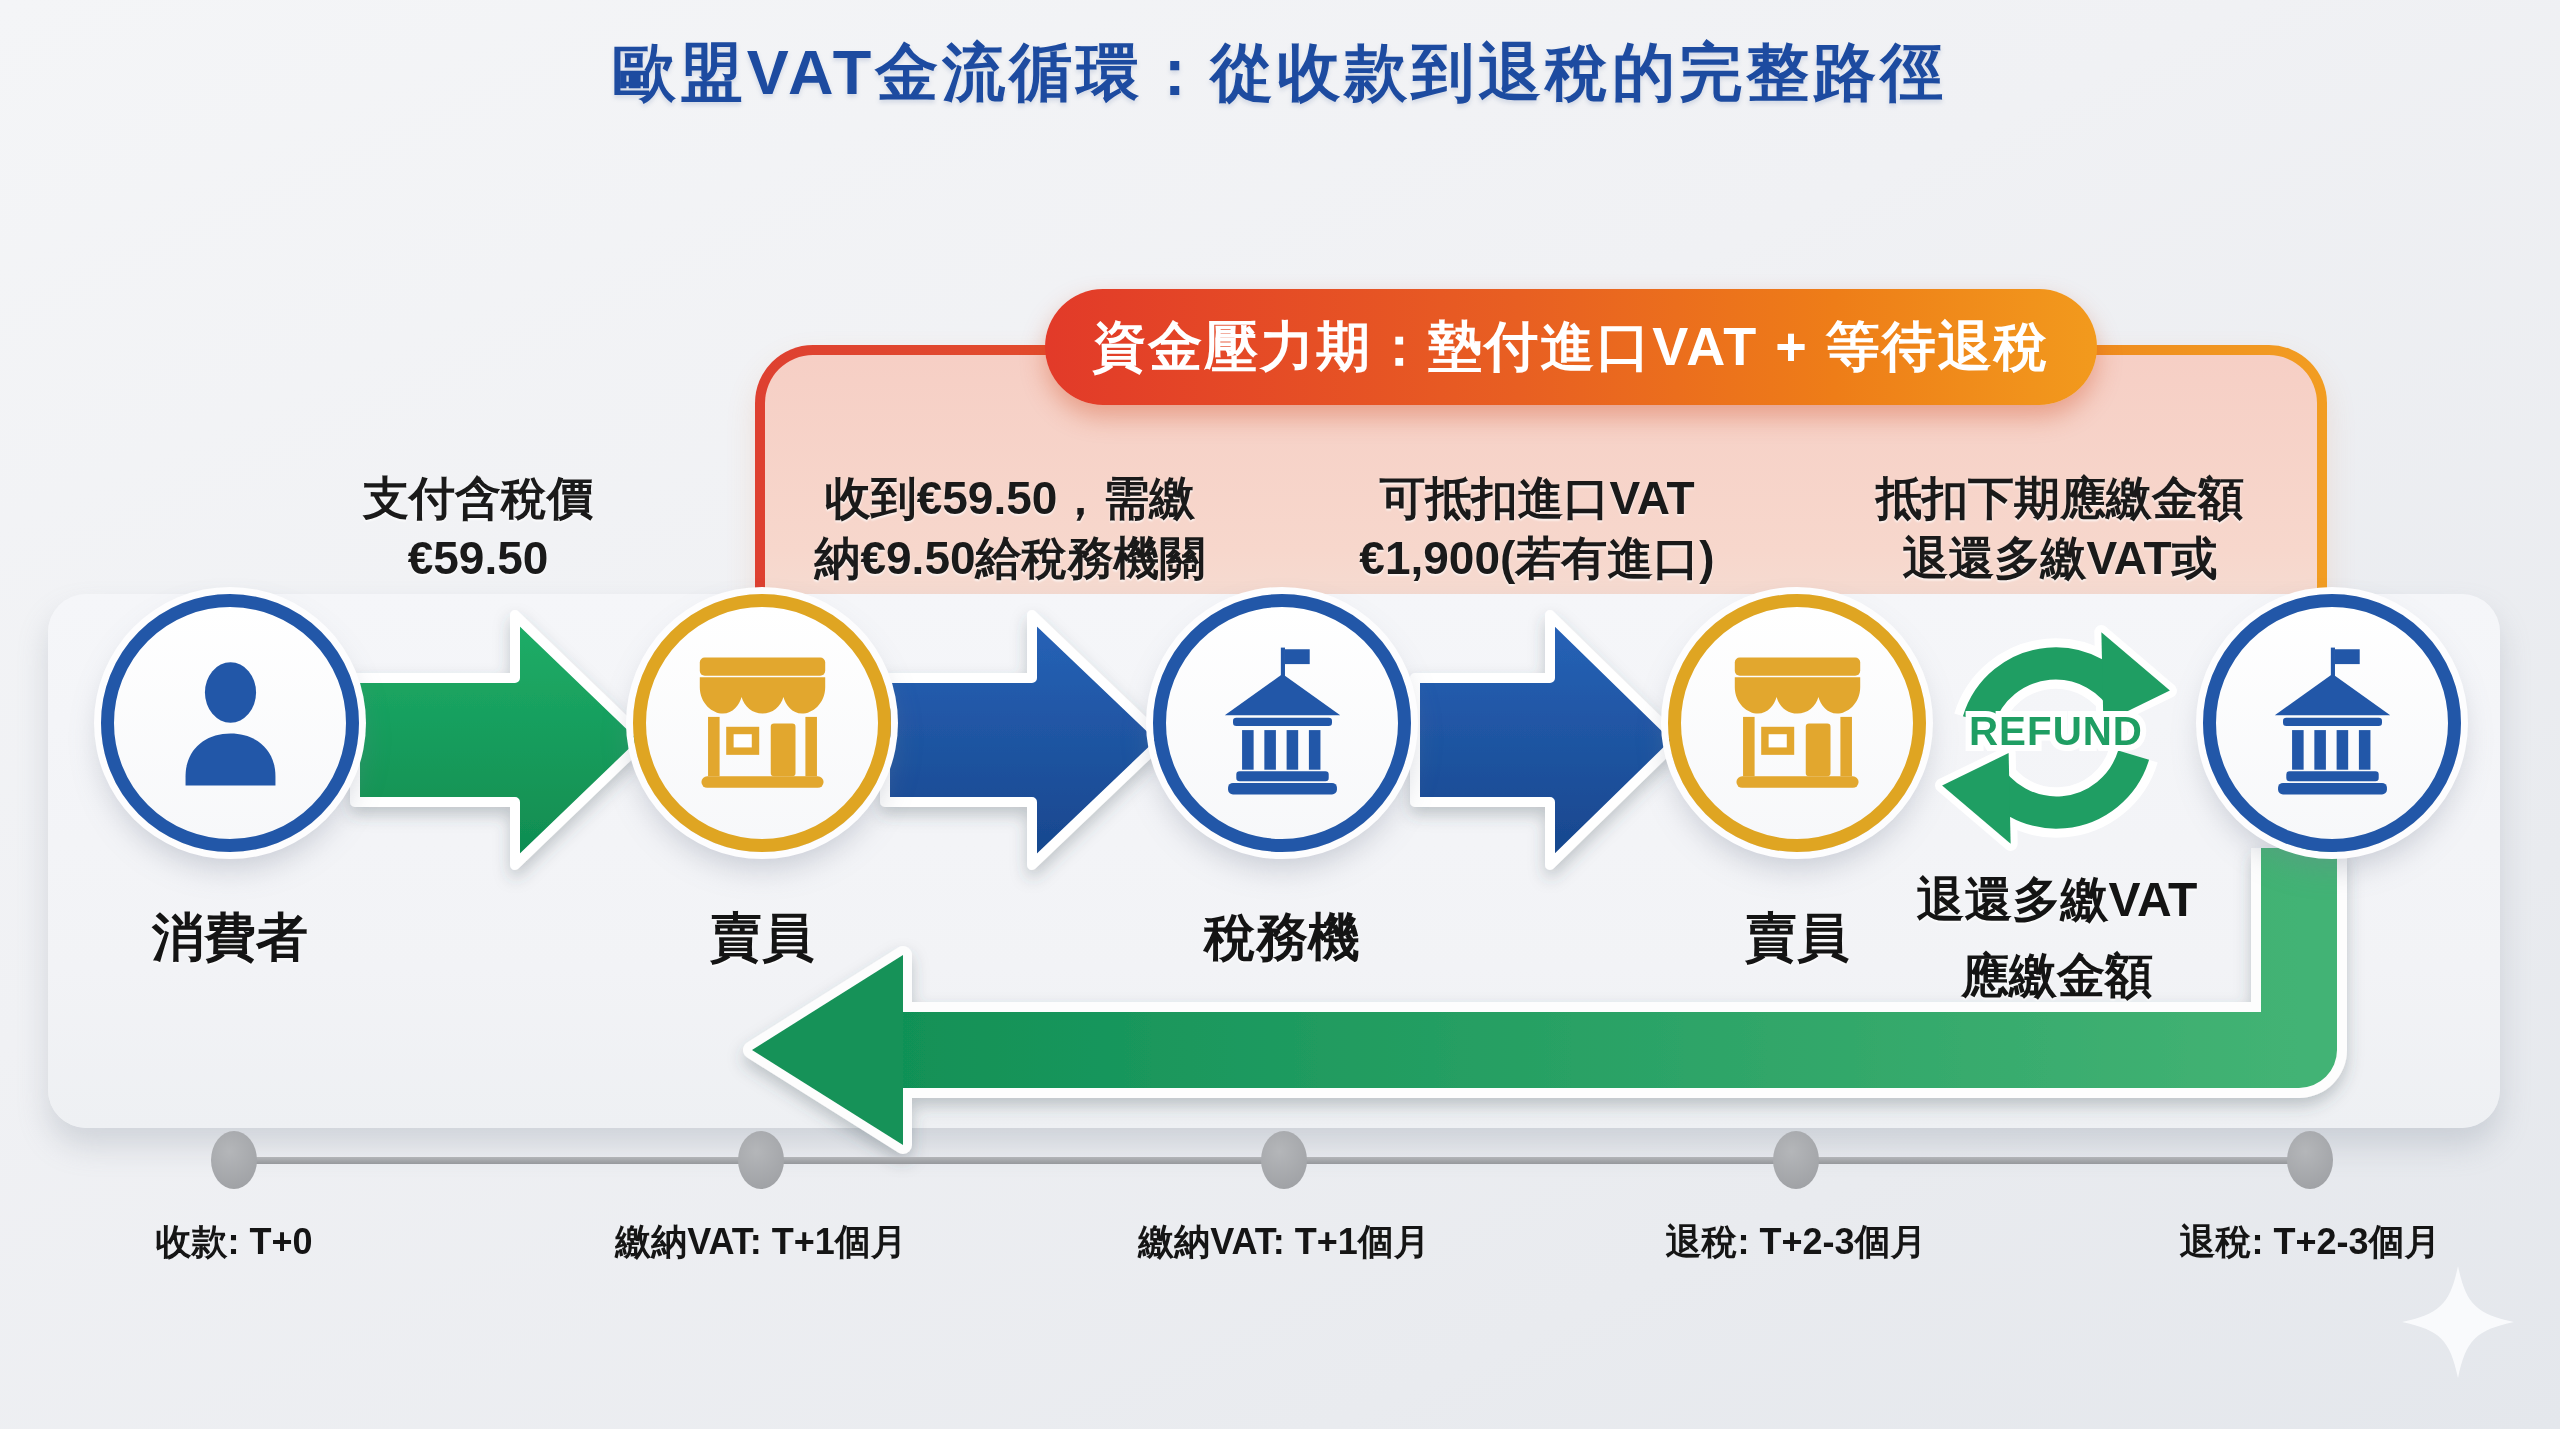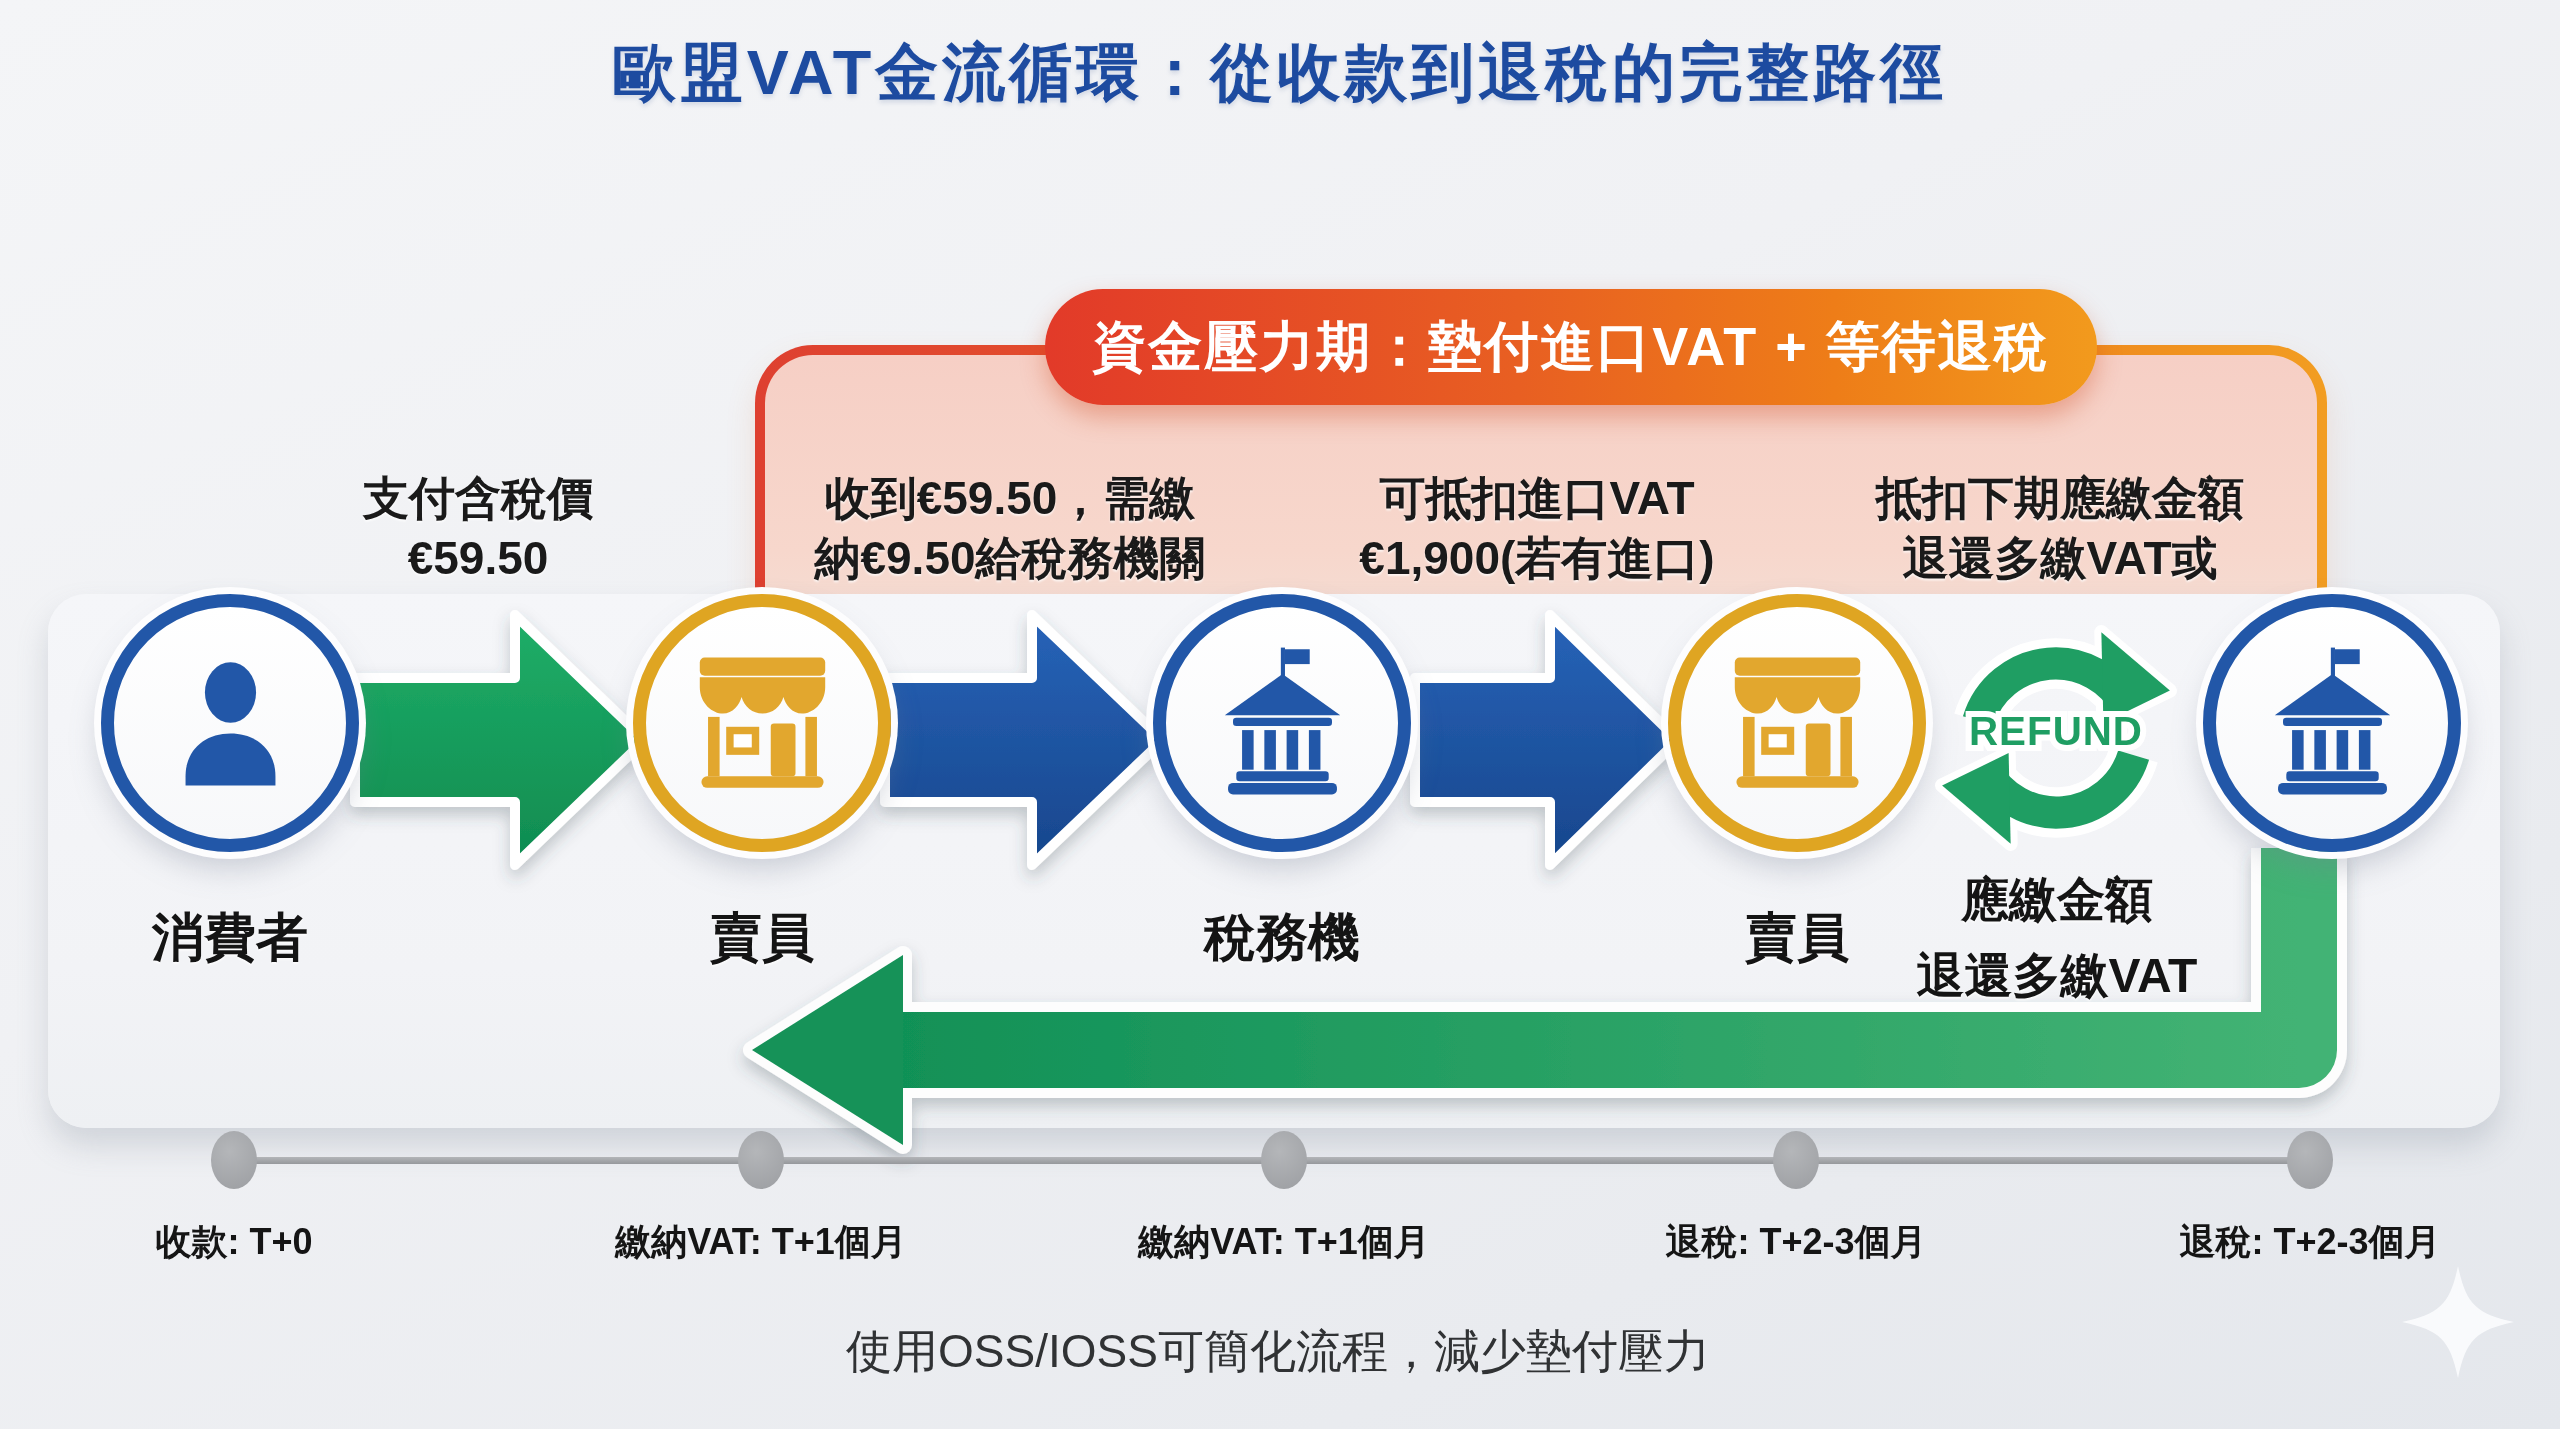--- a/index.html
+++ b/index.html
@@ -219,36 +219,35 @@
     <span>抵扣下期應繳金額</span>
     <span>退還多繳VAT或</span>
   </div>
 
   <div class="node-label" style="left:230px">消費者</div>
   <div class="node-label" style="left:762px">賣員</div>
   <div class="node-label" style="left:1282px">稅務機</div>
   <div class="node-label" style="left:1797px">賣員</div>
 
   <div class="refund-caption">
+    <span>退還多繳VAT</span>
     <span>應繳金額</span>
-    <span>退還多繳VAT</span>
   </div>
 
   <div class="tl-line"></div>
   <div class="tdot" style="left:211px"></div>
   <div class="tdot" style="left:738px"></div>
   <div class="tdot" style="left:1261px"></div>
   <div class="tdot" style="left:1773px"></div>
   <div class="tdot" style="left:2287px"></div>
 
   <div class="tl-label" style="left:234px">收款: T+0</div>
   <div class="tl-label" style="left:761px">繳納VAT: T+1個月</div>
   <div class="tl-label" style="left:1284px">繳納VAT: T+1個月</div>
   <div class="tl-label" style="left:1796px">退稅: T+2-3個月</div>
   <div class="tl-label" style="left:2310px">退稅: T+2-3個月</div>
 
-  <div class="footnote">使用OSS/IOSS可簡化流程，減少墊付壓力</div>
 
   <svg class="sparkle" width="130" height="130" viewBox="-65 -65 130 130">
     <path d="M 0 -56 C 8 -18 18 -8 56 0 C 18 8 8 18 0 56 C -8 18 -18 8 -56 0 C -18 -8 -8 -18 0 -56 Z" fill="#fafbfd" opacity="0.95"></path>
   </svg>
 
 </div>
 
 </body></html>

